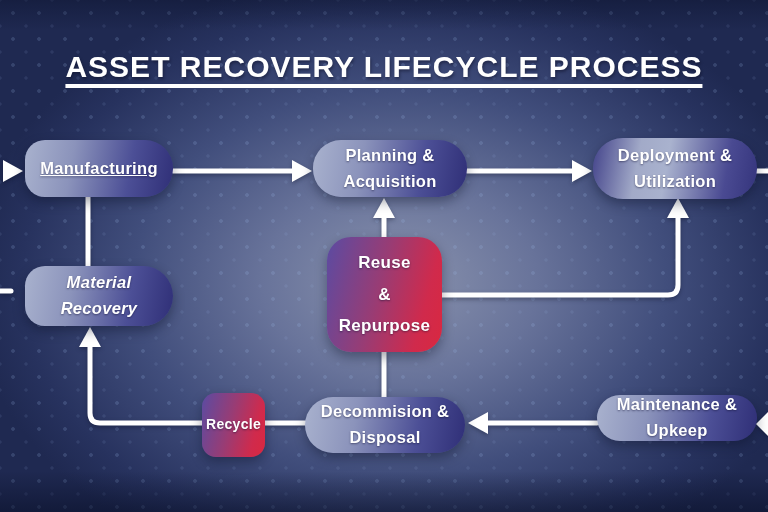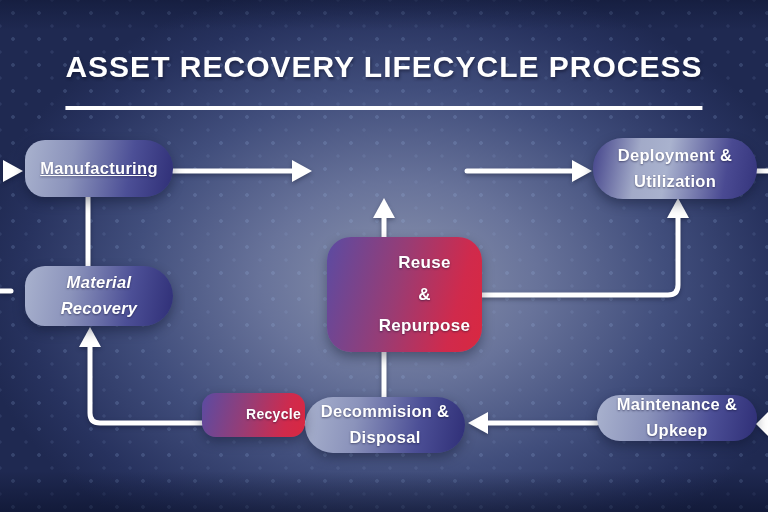--- a/index.html
+++ b/index.html
@@ -14,47 +14,47 @@
       radial-gradient(rgba(160,190,238,.18) 1.5px, transparent 2.2px),
       radial-gradient(rgba(160,190,238,.11) 1.3px, transparent 2px),
       radial-gradient(ellipse 430px 310px at 52% 55%, #8a93ae 0%, #68739a 32%, #414e7c 62%, #27325e 88%, #1f2951 100%);
     background-size:100% 100%, 26px 26px, 26px 26px, 100% 100%;
     background-position:0 0, 0 0, 13px 13px, 0 0;
     background-repeat:no-repeat, repeat, repeat, no-repeat;
   }
   .title{
     position:absolute;top:50px;left:50%;transform:translateX(-50%);
     color:#fff;font-size:30px;font-weight:bold;letter-spacing:1px;white-space:nowrap;
-    border-bottom:4px solid #fff;padding-bottom:22px;
+    border-bottom:4px solid #fff;padding-bottom:0;
     text-shadow:1px 2px 3px rgba(10,10,30,.45);
   }
   .connectors{position:absolute;left:0;top:0;filter:drop-shadow(0 2px 2px rgba(5,10,30,.35));}
   .connectors path{stroke:#fff;stroke-width:5;fill:none;stroke-linecap:round;}
   .connectors polygon{fill:#fff;stroke:none;}
   .node{
     position:absolute;display:flex;align-items:center;justify-content:center;text-align:center;
     color:#fff;font-weight:bold;
     box-shadow:0 5px 12px rgba(8,12,35,.38);
   }
   .node .label{
     white-space:pre-line;font-size:16.5px;line-height:1.55;letter-spacing:.3px;
     text-shadow:0 1px 2px rgba(15,15,50,.5);
   }
   .grad-blue{background:linear-gradient(100deg,#a9b2ce 0%,#8b93bb 32%,#4c4f96 70%,#32327a 97%);}
-  .grad-red{background:linear-gradient(105deg,#5b4ba2 0%,#993c74 45%,#d02a4c 80%,#d92840 100%);padding-left:40px;}
+  .grad-red{background:linear-gradient(105deg,#5b4ba2 0%,#993c74 45%,#d02a4c 80%,#d92840 100%);}
   #n-manufacturing{left:25px;top:140px;width:148px;height:57px;border-radius:20px 28px 28px 20px;text-decoration:underline;}
   #n-planning{left:313px;top:140px;width:154px;height:57px;border-radius:28px;}
   #n-deployment{left:593px;top:138px;width:164px;height:61px;border-radius:30px;
     background:linear-gradient(100deg,#42428a 0%,#a2aac8 28%,#a9b2ce 45%,#4a4a92 80%,#34347c 100%);}
   #n-material{left:25px;top:266px;width:148px;height:60px;border-radius:20px 30px 30px 20px;font-style:italic;}
   #n-reuse{left:327px;top:237px;width:115px;height:115px;border-radius:24px;}
   #n-reuse .label{font-size:17px;line-height:1.85;}
   #n-decommission{left:305px;top:397px;width:160px;height:56px;border-radius:28px;}
   #n-maintenance{left:597px;top:395px;width:160px;height:46px;border-radius:29px;}
-  #n-recycle{left:202px;top:393px;width:63px;height:44px;border-radius:14px;}
+  #n-recycle{left:202px;top:393px;width:63px;height:64px;border-radius:14px;}
   #n-recycle .label{font-size:14px;}
 </style>
 </head>
 <body>
 
 <div class="stage">
 
   <div class="title">ASSET RECOVERY LIFECYCLE PROCESS</div>
 
   <svg class="connectors" width="768" height="512" viewBox="0 0 768 512">
@@ -89,20 +89,24 @@
     <path d="M305 423 H265"></path>
 
     <path d="M202 423 H100 Q90 423 90 413 V346"></path>
     <polygon points="90,327 79,347 101,347"></polygon>
   </svg>
 
   <div class="node grad-blue" id="n-manufacturing">
     <span class="label">Manufacturing</span>
   </div>
 
+  <div class="node grad-blue" id="n-planning">
+    <span class="label">Planning &amp;
+Acquisition</span>
+  </div>
 
   <div class="node" id="n-deployment">
     <span class="label">Deployment &amp;
 Utilization</span>
   </div>
 
   <div class="node grad-blue" id="n-material">
     <span class="label">Material
 Recovery</span>
   </div>

